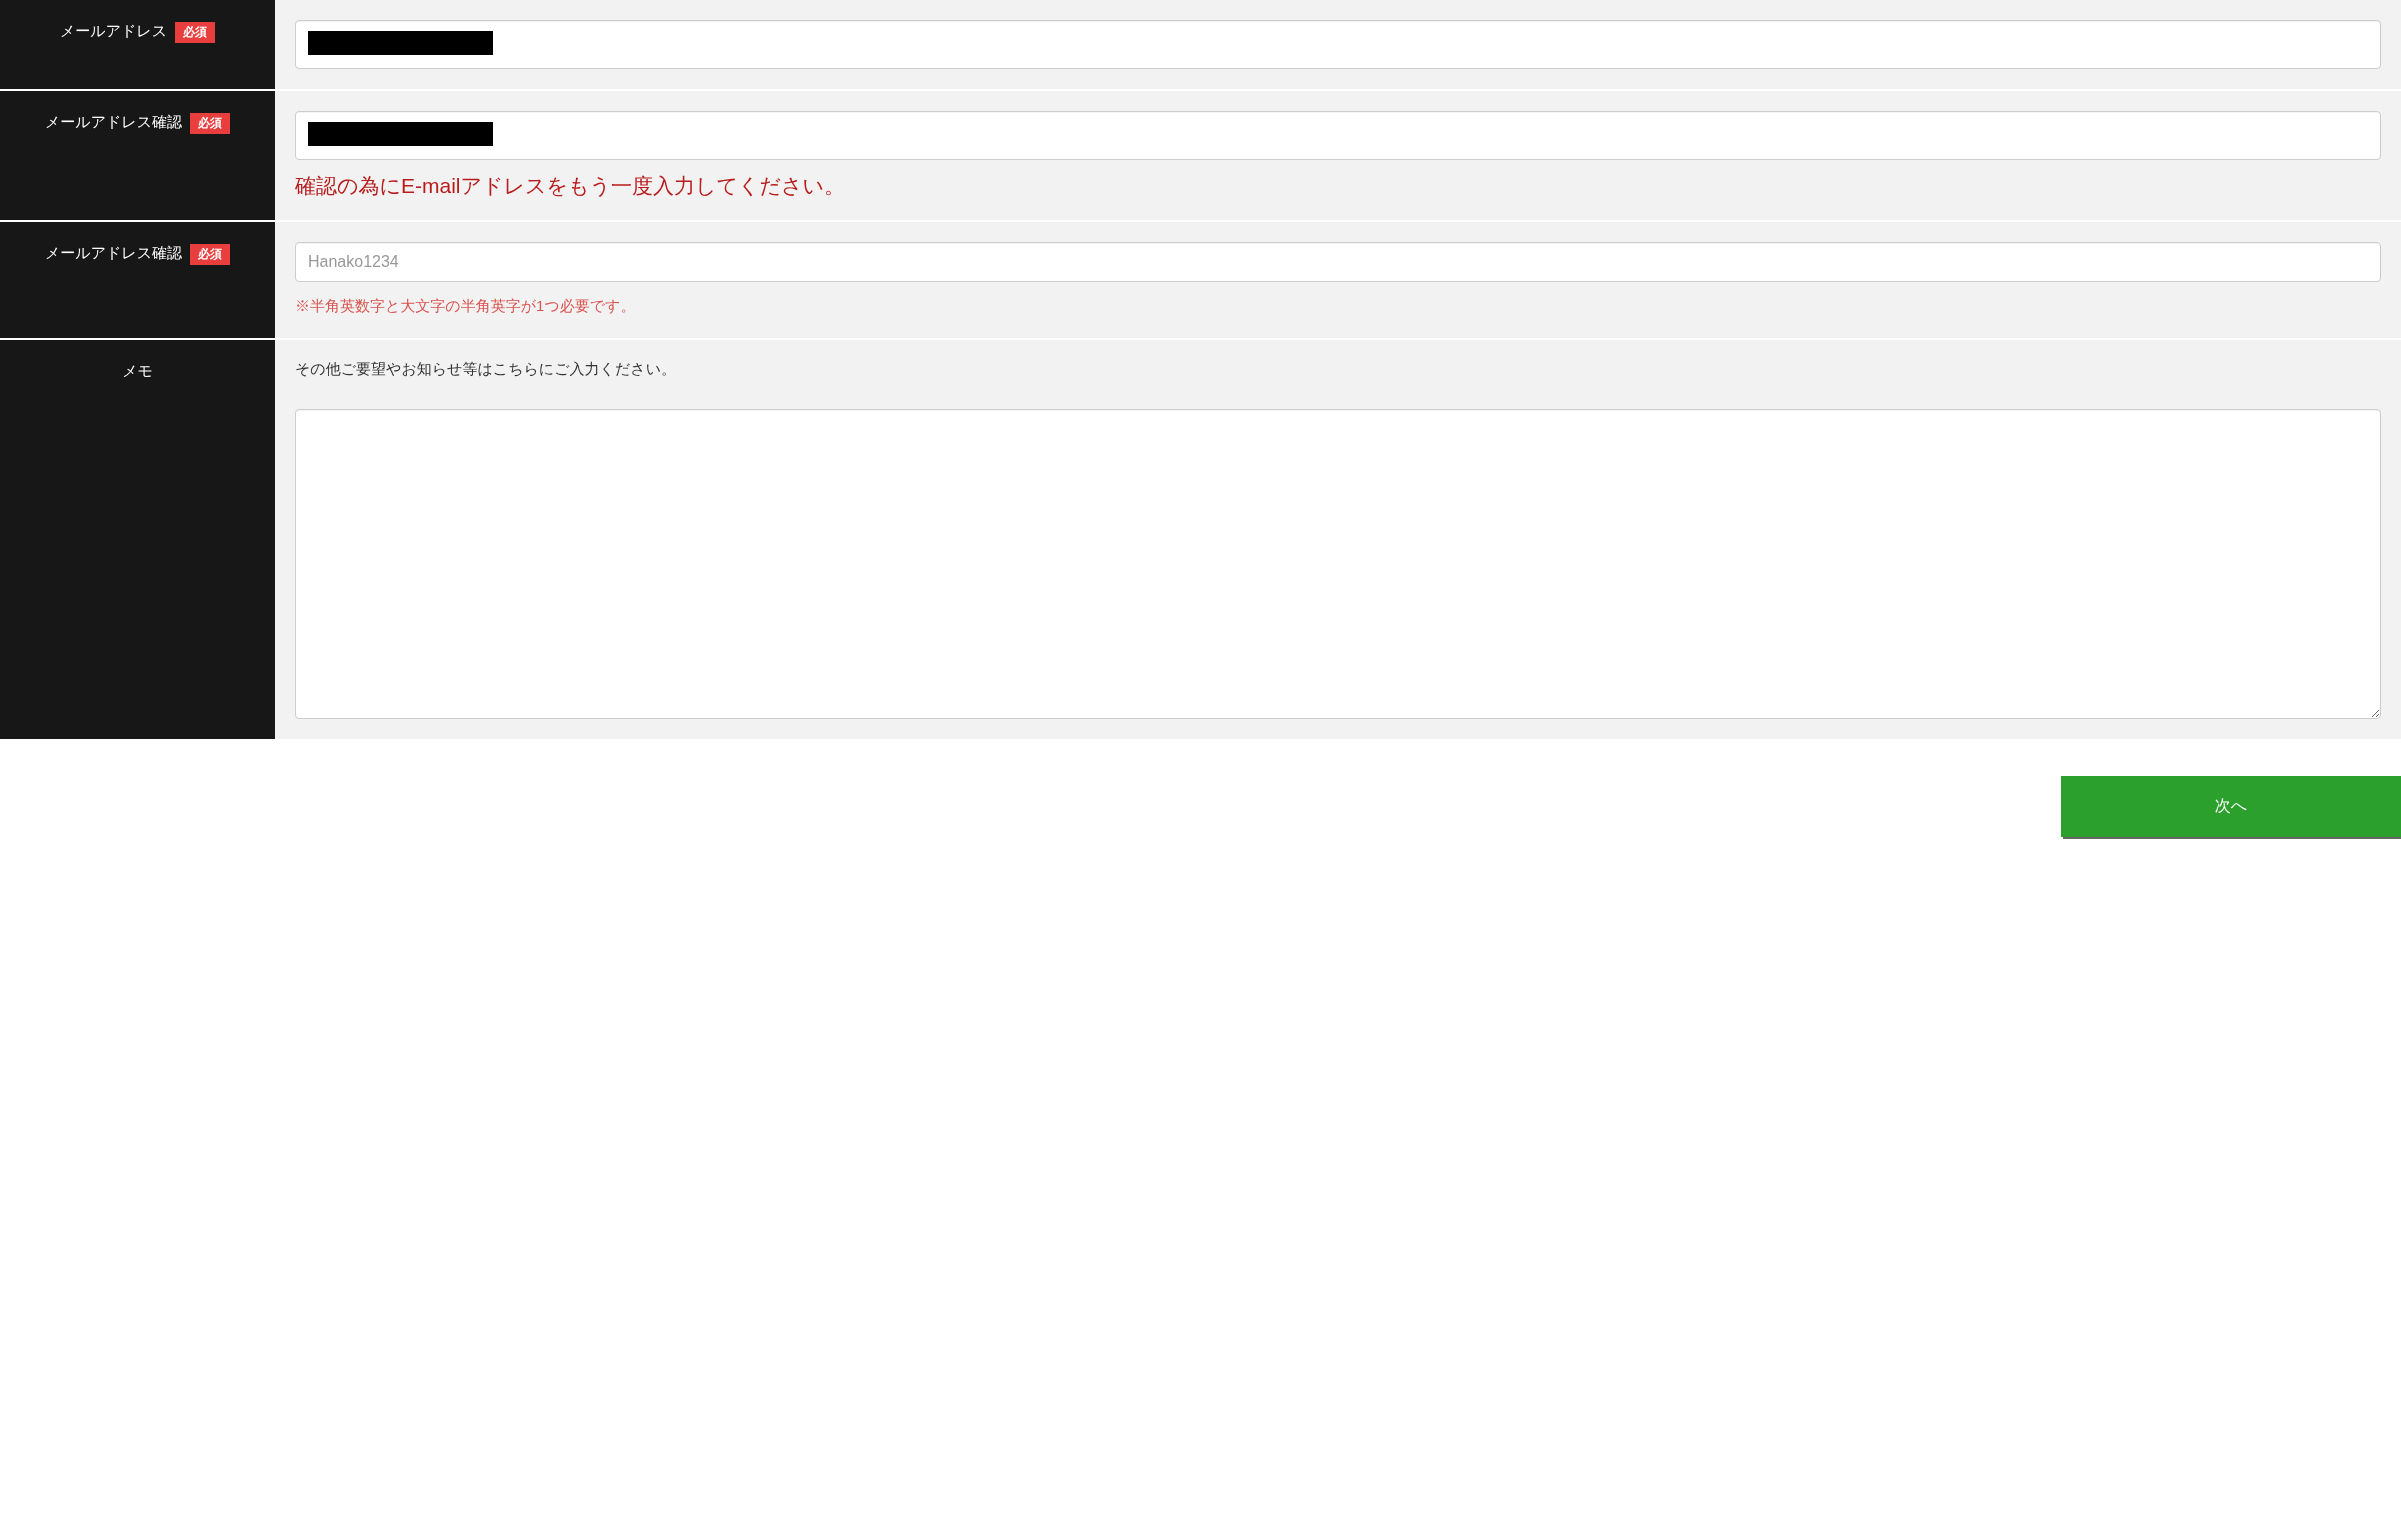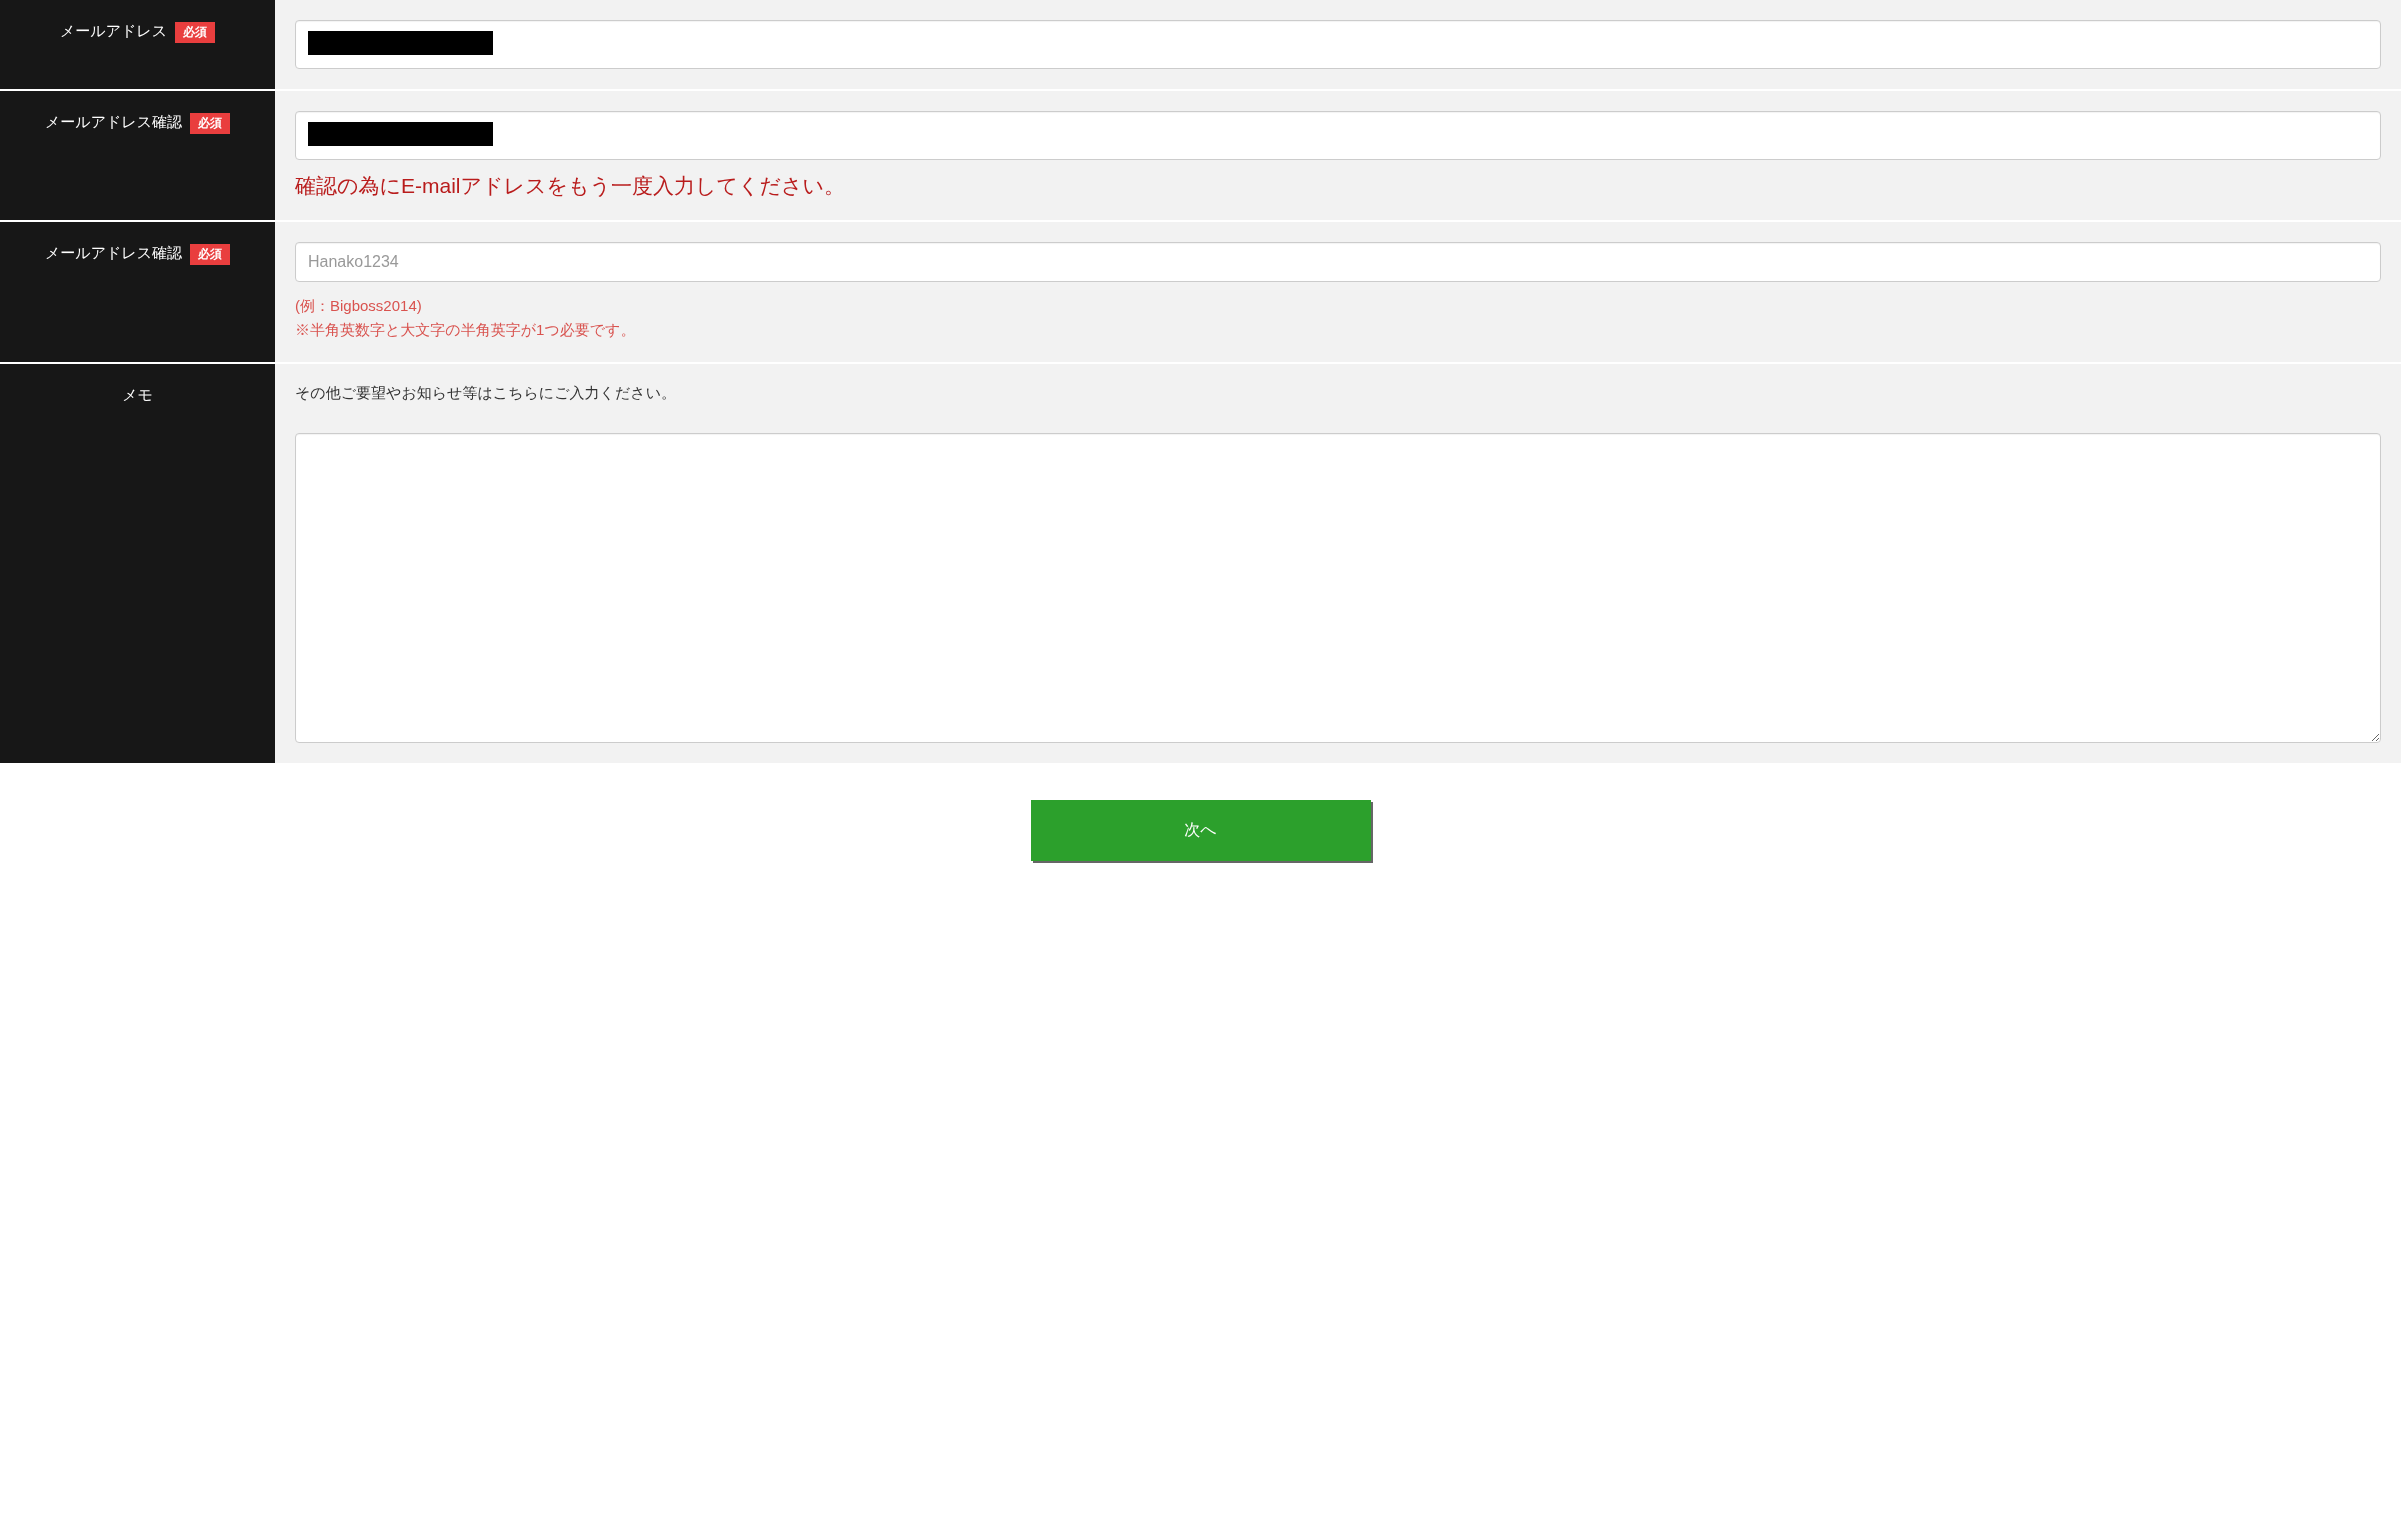--- a/index.html
+++ b/index.html
@@ -101,21 +101,21 @@
       position: relative;
       width: 100%;
       background: #ffffff;
       border: 1px solid #cccccc;
       border-radius: 4px;
       padding: 10px 12px;
       box-shadow: inset 0 1px 1px rgba(0,0,0,0.05);
     }
     .button-container {
       display: flex;
-      justify-content: center;
+      justify-content: flex-end;
       padding: 35px 0;
     }
     .next-button {
       background: #2ca02c;
       color: #ffffff;
       border: none;
       padding: 20px 0;
       width: 340px;
       font-size: 16px;
       cursor: pointer;
@@ -153,21 +153,20 @@
   </div>
 
   <div class="form-row">
     <div class="form-label">
       <span class="label-text">メールアドレス確認</span>
       <span class="required-badge">必須</span>
     </div>
     <div class="form-field">
       <input type="text" class="text-input" placeholder="Hanako1234" style="">
       <div class="error-text">
-        <div>(例：Bigboss2014)</div>
         <div>※半角英数字と大文字の半角英字が1つ必要です。</div>
       </div>
     </div>
   </div>
 
   <div class="form-row">
     <div class="form-label">
       <span class="label-text">メモ</span>
     </div>
     <div class="form-field">

